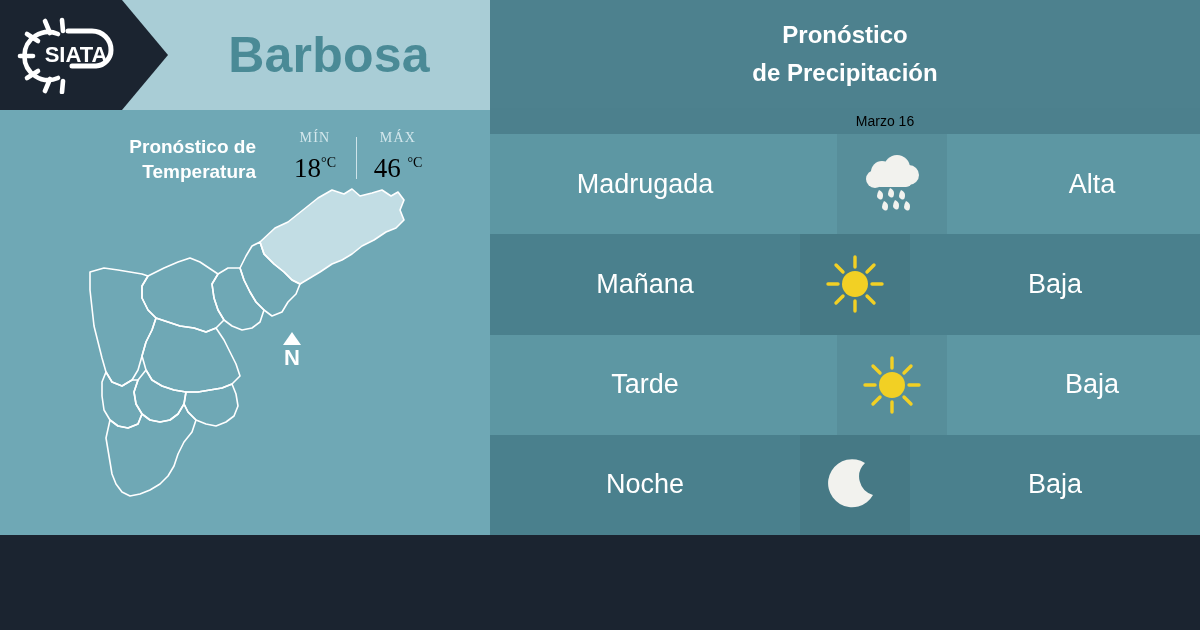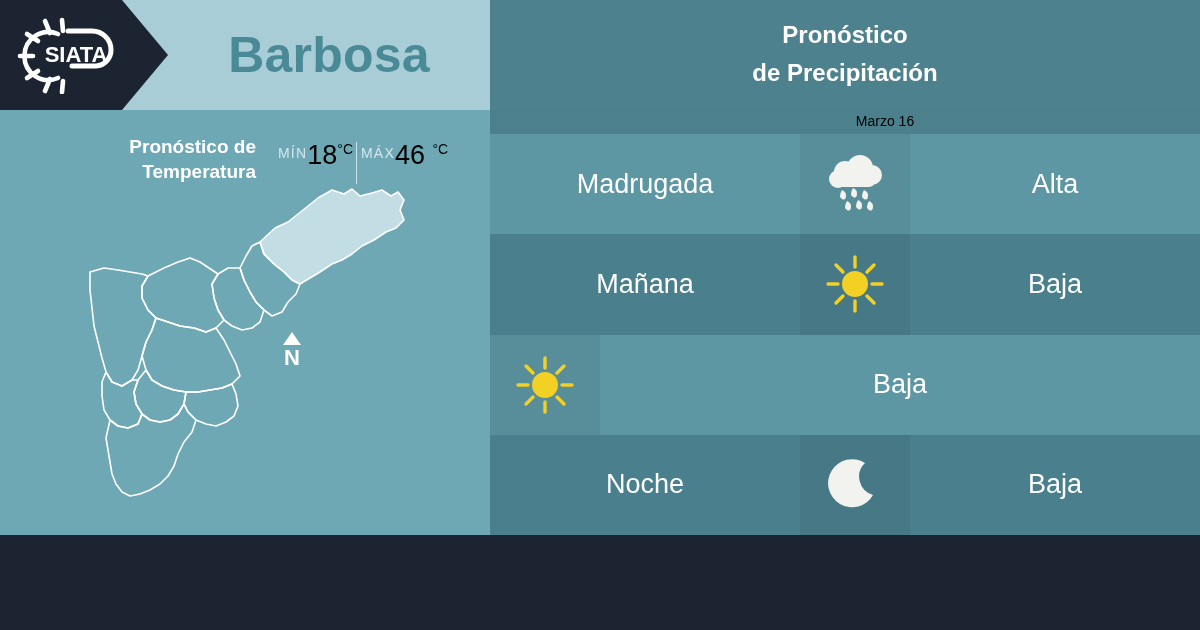--- a/index.html
+++ b/index.html
@@ -18,21 +18,21 @@
   .logo-wrap{position:absolute;left:14px;top:16px;width:124px;height:78px;}
   .city-name{position:absolute;left:168px;top:0;width:322px;height:110px;
     display:flex;align-items:center;justify-content:center;
     font-size:50px;font-weight:bold;color:#4a8a96;letter-spacing:.2px;}
 
   .temp-block{position:absolute;left:70px;top:124px;width:400px;height:60px;
     display:flex;align-items:flex-end;}
   .temp-title{font-size:19px;font-weight:bold;color:#ffffff;line-height:25px;
     text-align:right;width:186px;padding-top:6px;}
   .temp-vals{display:flex;align-items:flex-start;margin-left:22px;}
-  .temp-col{display:flex;flex-direction:row;align-items:center;width:74px;}
+  .temp-col{display:flex;flex-direction:column;align-items:center;width:74px;font-family:Liberation Serif, serif;}
   .temp-lab{font-size:14px;color:#d3e7ec;letter-spacing:1.2px;line-height:18px;}
   .temp-num{font-size:27px;color:#000000;line-height:31px;white-space:nowrap;}
   .temp-num .u{font-size:14px;vertical-align:super;}
   .temp-div{width:1px;height:42px;background:#cfe4ea;margin:8px 4px 0 4px;}
 
   .map-area{position:absolute;left:60px;top:180px;width:400px;height:350px;}
   .north{position:absolute;left:276px;top:332px;width:32px;height:46px;
     display:flex;flex-direction:column;align-items:center;}
   .north .arw{width:0;height:0;border-left:9px solid transparent;border-right:9px solid transparent;
     border-bottom:13px solid #ffffff;}
@@ -41,21 +41,21 @@
   
   .right-panel{position:absolute;left:490px;top:0;width:710px;height:535px;background:#4a7f8c;}
   .right-header{position:absolute;left:0;top:0;width:710px;height:108px;background:#4d818e;
     display:flex;flex-direction:column;align-items:center;justify-content:center;}
   .fc-title{font-size:24px;font-weight:bold;color:#ffffff;line-height:38px;text-align:center;}
   .fc-date{position:absolute;left:0;top:108px;width:710px;height:26px;background:#4c808d;
     display:flex;align-items:center;justify-content:center;font-size:14px;color:#000000;padding-left:40px;}
 
   .fc-table{position:absolute;left:0;top:134px;width:710px;height:401px;}
   .fc-row{display:flex;height:100.25px;}
-  .fc-row.odd{background:#5d97a3;}
+  .fc-row.odd{background:#5d97a3;gap:37px;}
   .fc-row.even{background:#4a808d;}
   .c-period{width:310px;display:flex;align-items:center;justify-content:center;
     font-size:27px;color:#ffffff;}
   .c-icon{width:110px;display:flex;align-items:center;justify-content:center;}
   .fc-row.odd .c-icon{background:rgba(0,0,0,.055);}
   .fc-row.even .c-icon{background:rgba(0,0,0,.05);}
   .c-level{flex:1;display:flex;align-items:center;justify-content:center;
     font-size:27px;color:#ffffff;}
 
   
@@ -202,20 +202,21 @@
               <line x1="43" y1="43" x2="50" y2="50"></line>
               <line x1="50" y1="12" x2="43" y2="19"></line>
               <line x1="19" y1="43" x2="12" y2="50"></line>
             </g>
           </svg>
         </div>
         <div class="c-level">Baja</div>
       </div>
 
       <div class="fc-row odd">
+        <div class="c-period">Tarde</div>
         <div class="c-icon">
           <svg width="62" height="62" viewBox="0 0 62 62">
             <circle cx="31" cy="31" r="13" fill="#f2d024"></circle>
             <g stroke="#f2d024" stroke-width="3.4" stroke-linecap="round">
               <line x1="31" y1="4" x2="31" y2="14"></line>
               <line x1="31" y1="48" x2="31" y2="58"></line>
               <line x1="4" y1="31" x2="14" y2="31"></line>
               <line x1="48" y1="31" x2="58" y2="31"></line>
               <line x1="12" y1="12" x2="19" y2="19"></line>
               <line x1="43" y1="43" x2="50" y2="50"></line>

